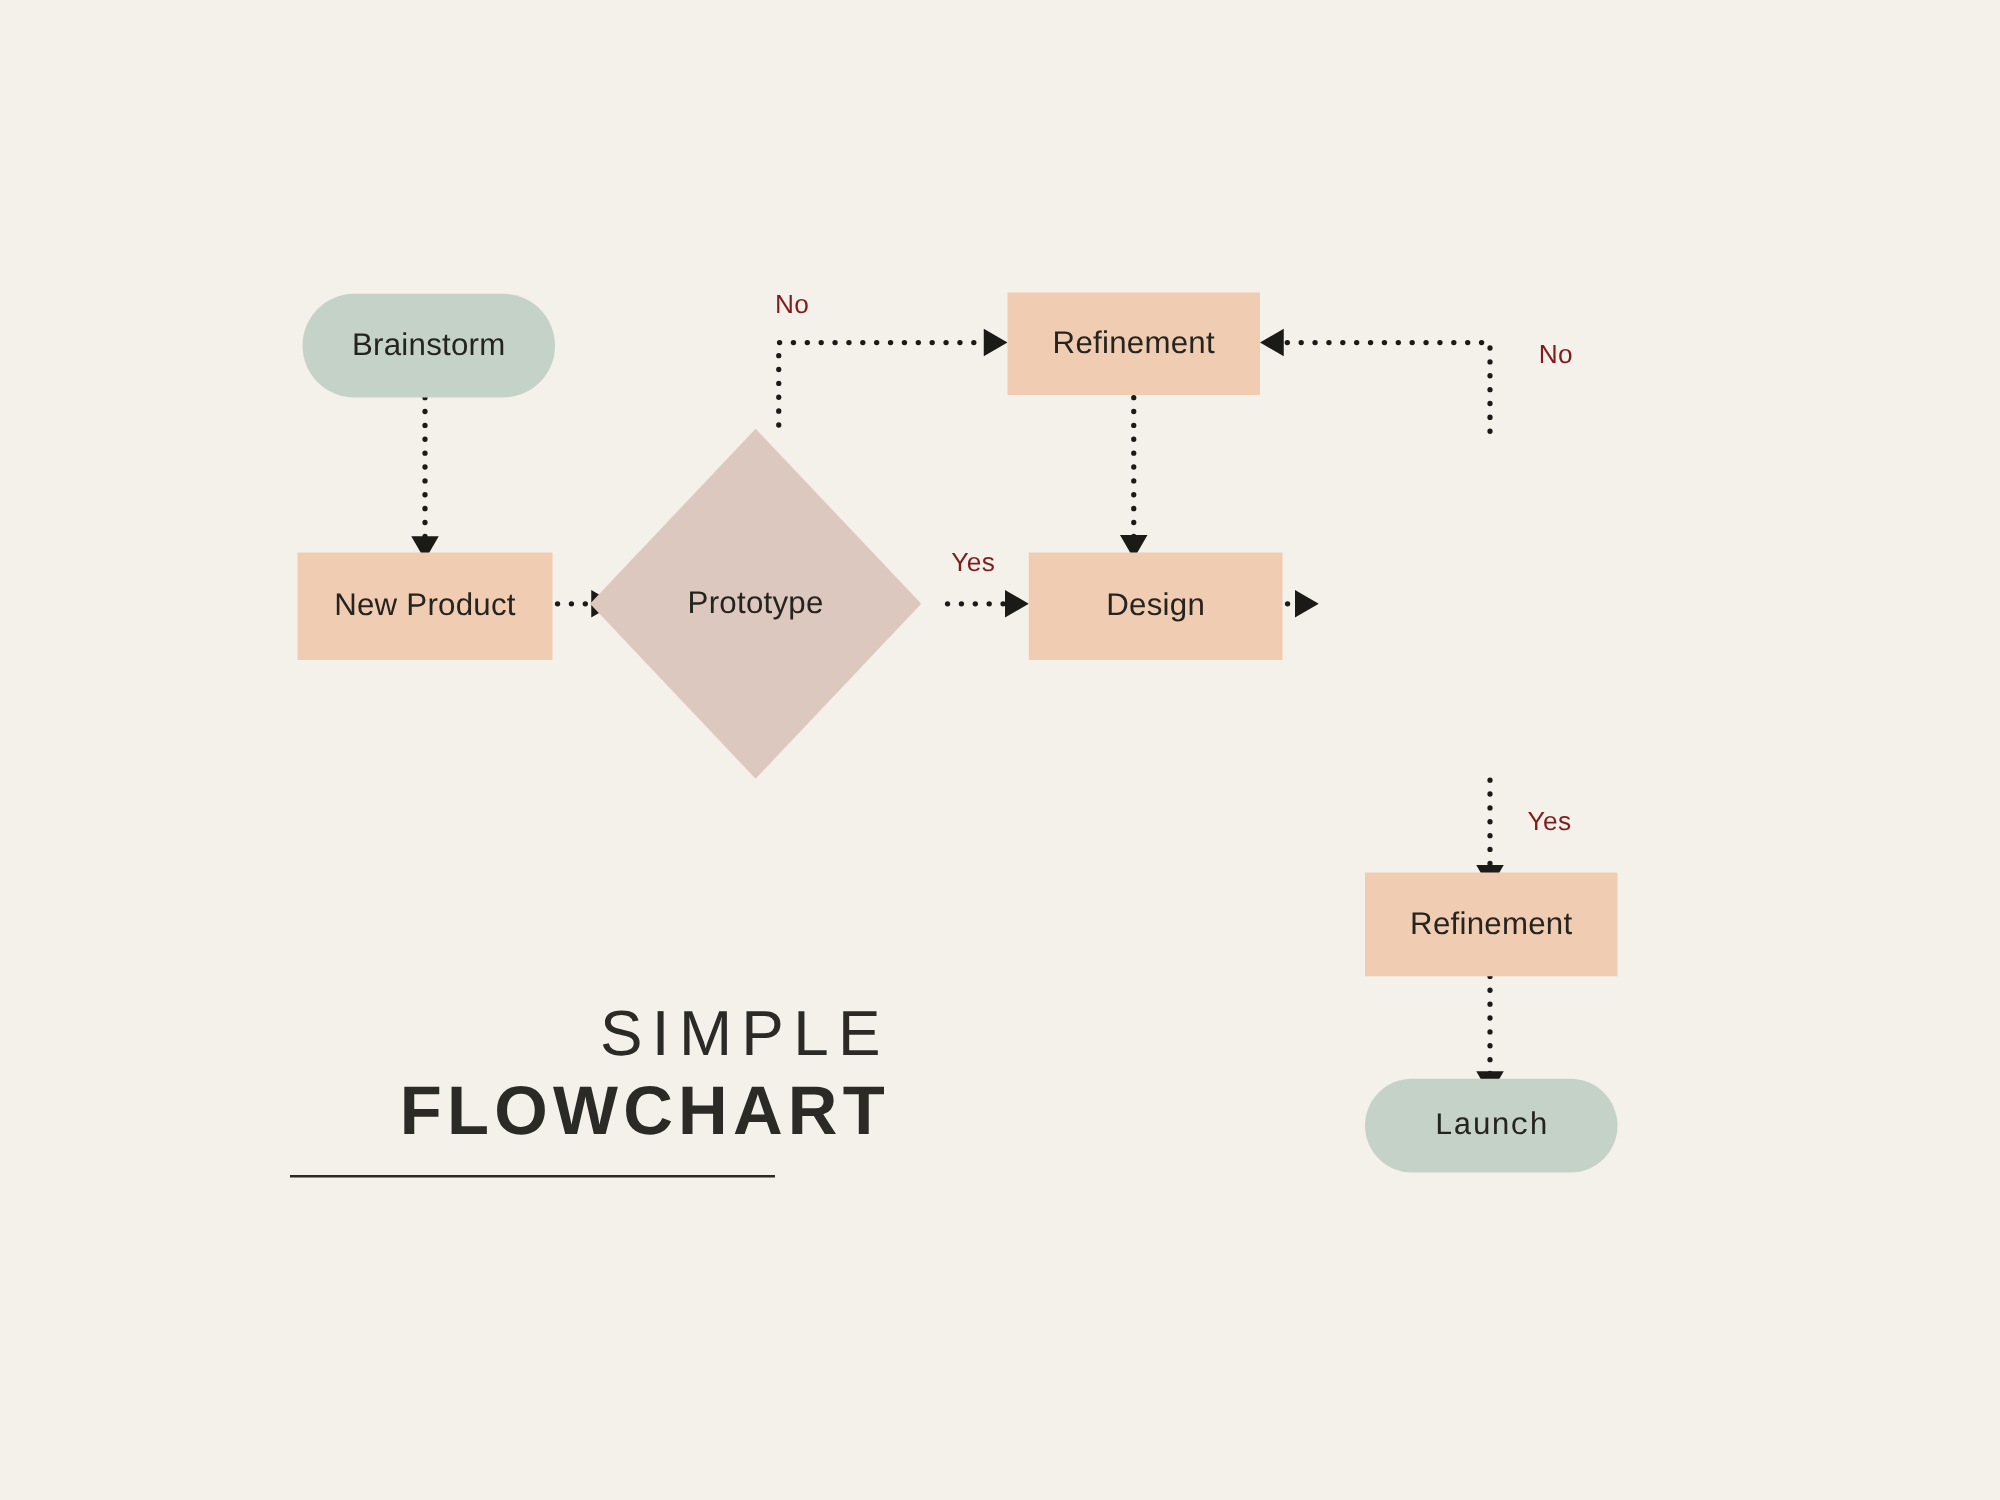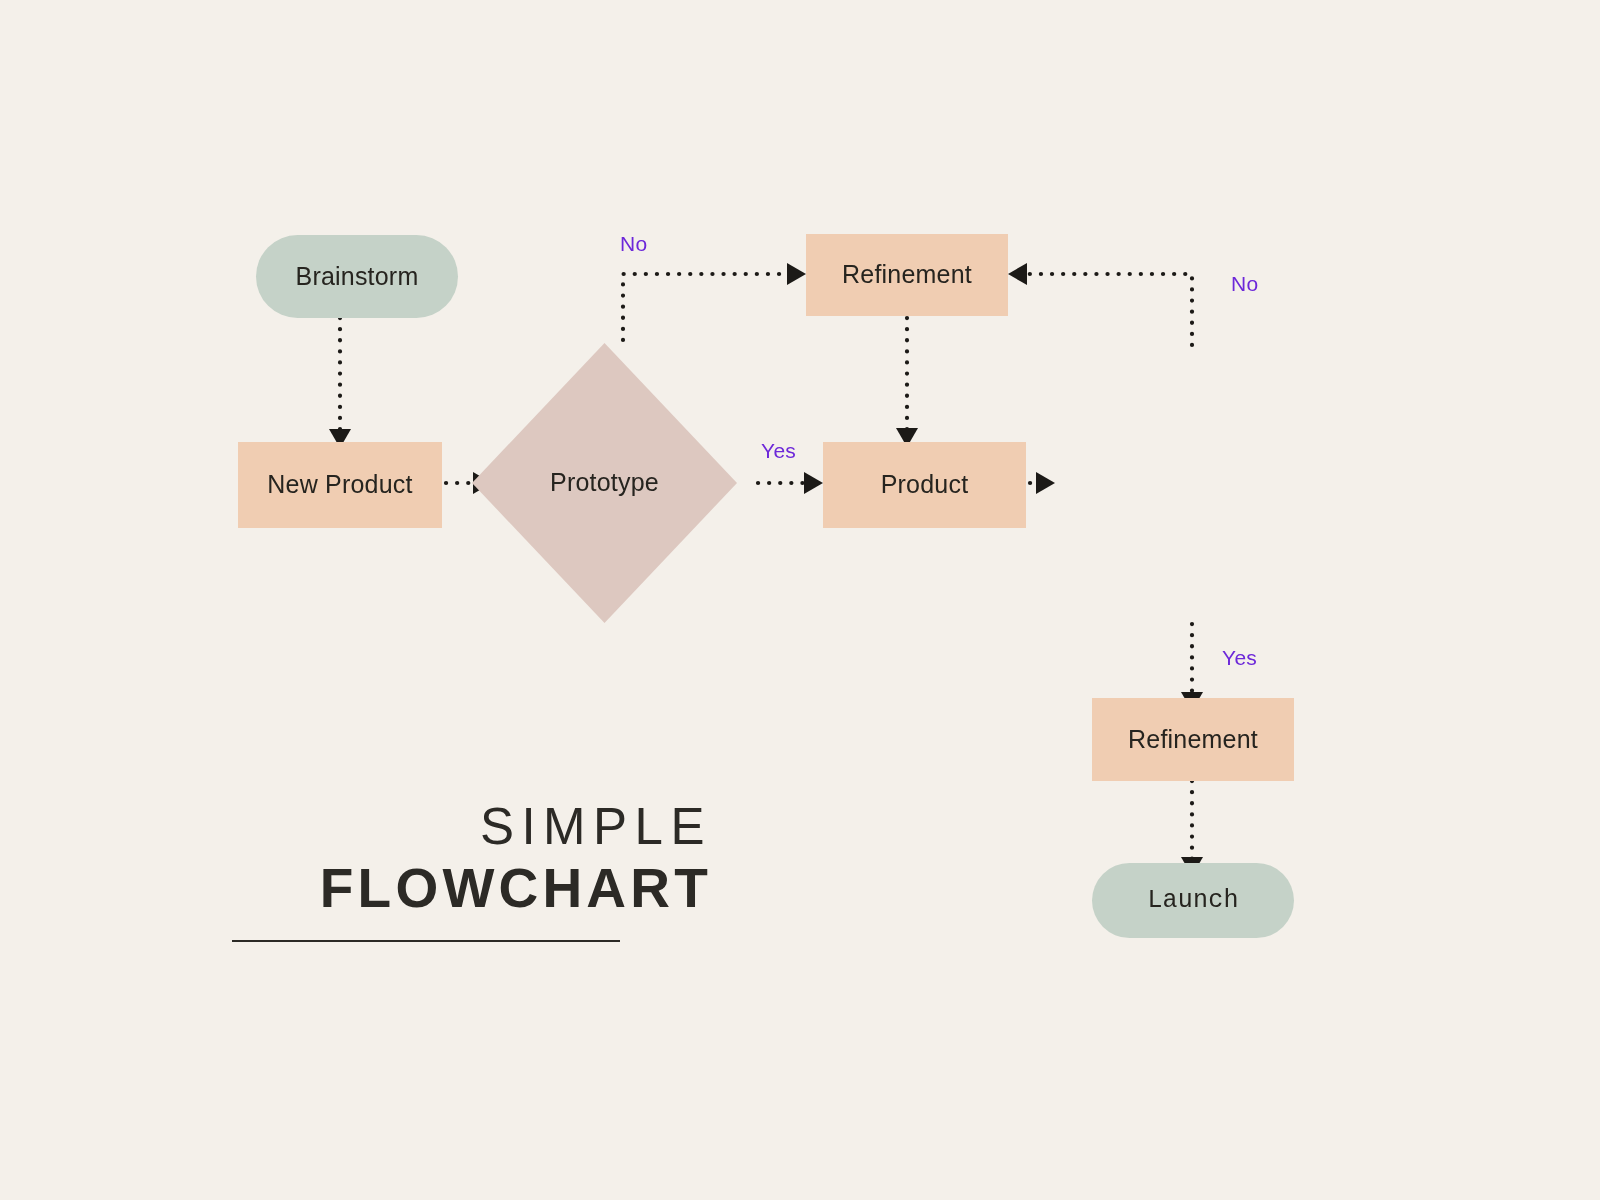--- a/index.html
+++ b/index.html
@@ -73,21 +73,21 @@
     stroke-linecap: round;
     stroke-dasharray: 0.1 11;
   }
   .arrow-head {
     fill: #1c1a17;
   }
 
   
   .edge-label {
     position: absolute;
-    color: #6d28d9;
+    color: #7f1d1d;
     font-family: "Liberation Sans", sans-serif;
     font-size: 21px;
     font-weight: 400;
     letter-spacing: 0.3px;
     white-space: nowrap;
     user-select: none;
   }
 
   
   #title-block {
@@ -169,39 +169,39 @@
       <path class="edge-path" d="M 1192 624 L 1192 697"></path>
       <polygon class="arrow-head" points="1192,711 1181,692 1203,692"></polygon>
     </g>
 
     <g>
       <path class="edge-path" d="M 1192 781 L 1192 862"></path>
       <polygon class="arrow-head" points="1192,876 1181,857 1203,857"></polygon>
     </g>
   </svg>
 
-  <div class="node pill" style="left:256px; top:235px; width:202px; height:83px;">
+  <div class="node pill" style="left:242px; top:235px; width:202px; height:83px;">
     <span>Brainstorm</span>
   </div>
 
   <div class="node rect" style="left:238px; top:442px; width:204px; height:86px;">
     <span>New Product</span>
   </div>
 
   <div class="node diamond-wrap" style="left:472px; top:343px; width:265px; height:280px;">
     <div class="diamond-shape"></div>
     <span class="diamond-label">Prototype</span>
   </div>
 
   <div class="node rect" style="left:806px; top:234px; width:202px; height:82px;">
     <span>Refinement</span>
   </div>
 
   <div class="node rect" style="left:823px; top:442px; width:203px; height:86px;">
-    <span>Product</span>
+    <span>Design</span>
   </div>
 
 
   <div class="node rect" style="left:1092px; top:698px; width:202px; height:83px;">
     <span>Refinement</span>
   </div>
 
   <div class="node pill" style="left:1092px; top:863px; width:202px; height:75px;font-family:Liberation Mono, monospace;">
     <span>Launch</span>
   </div>

